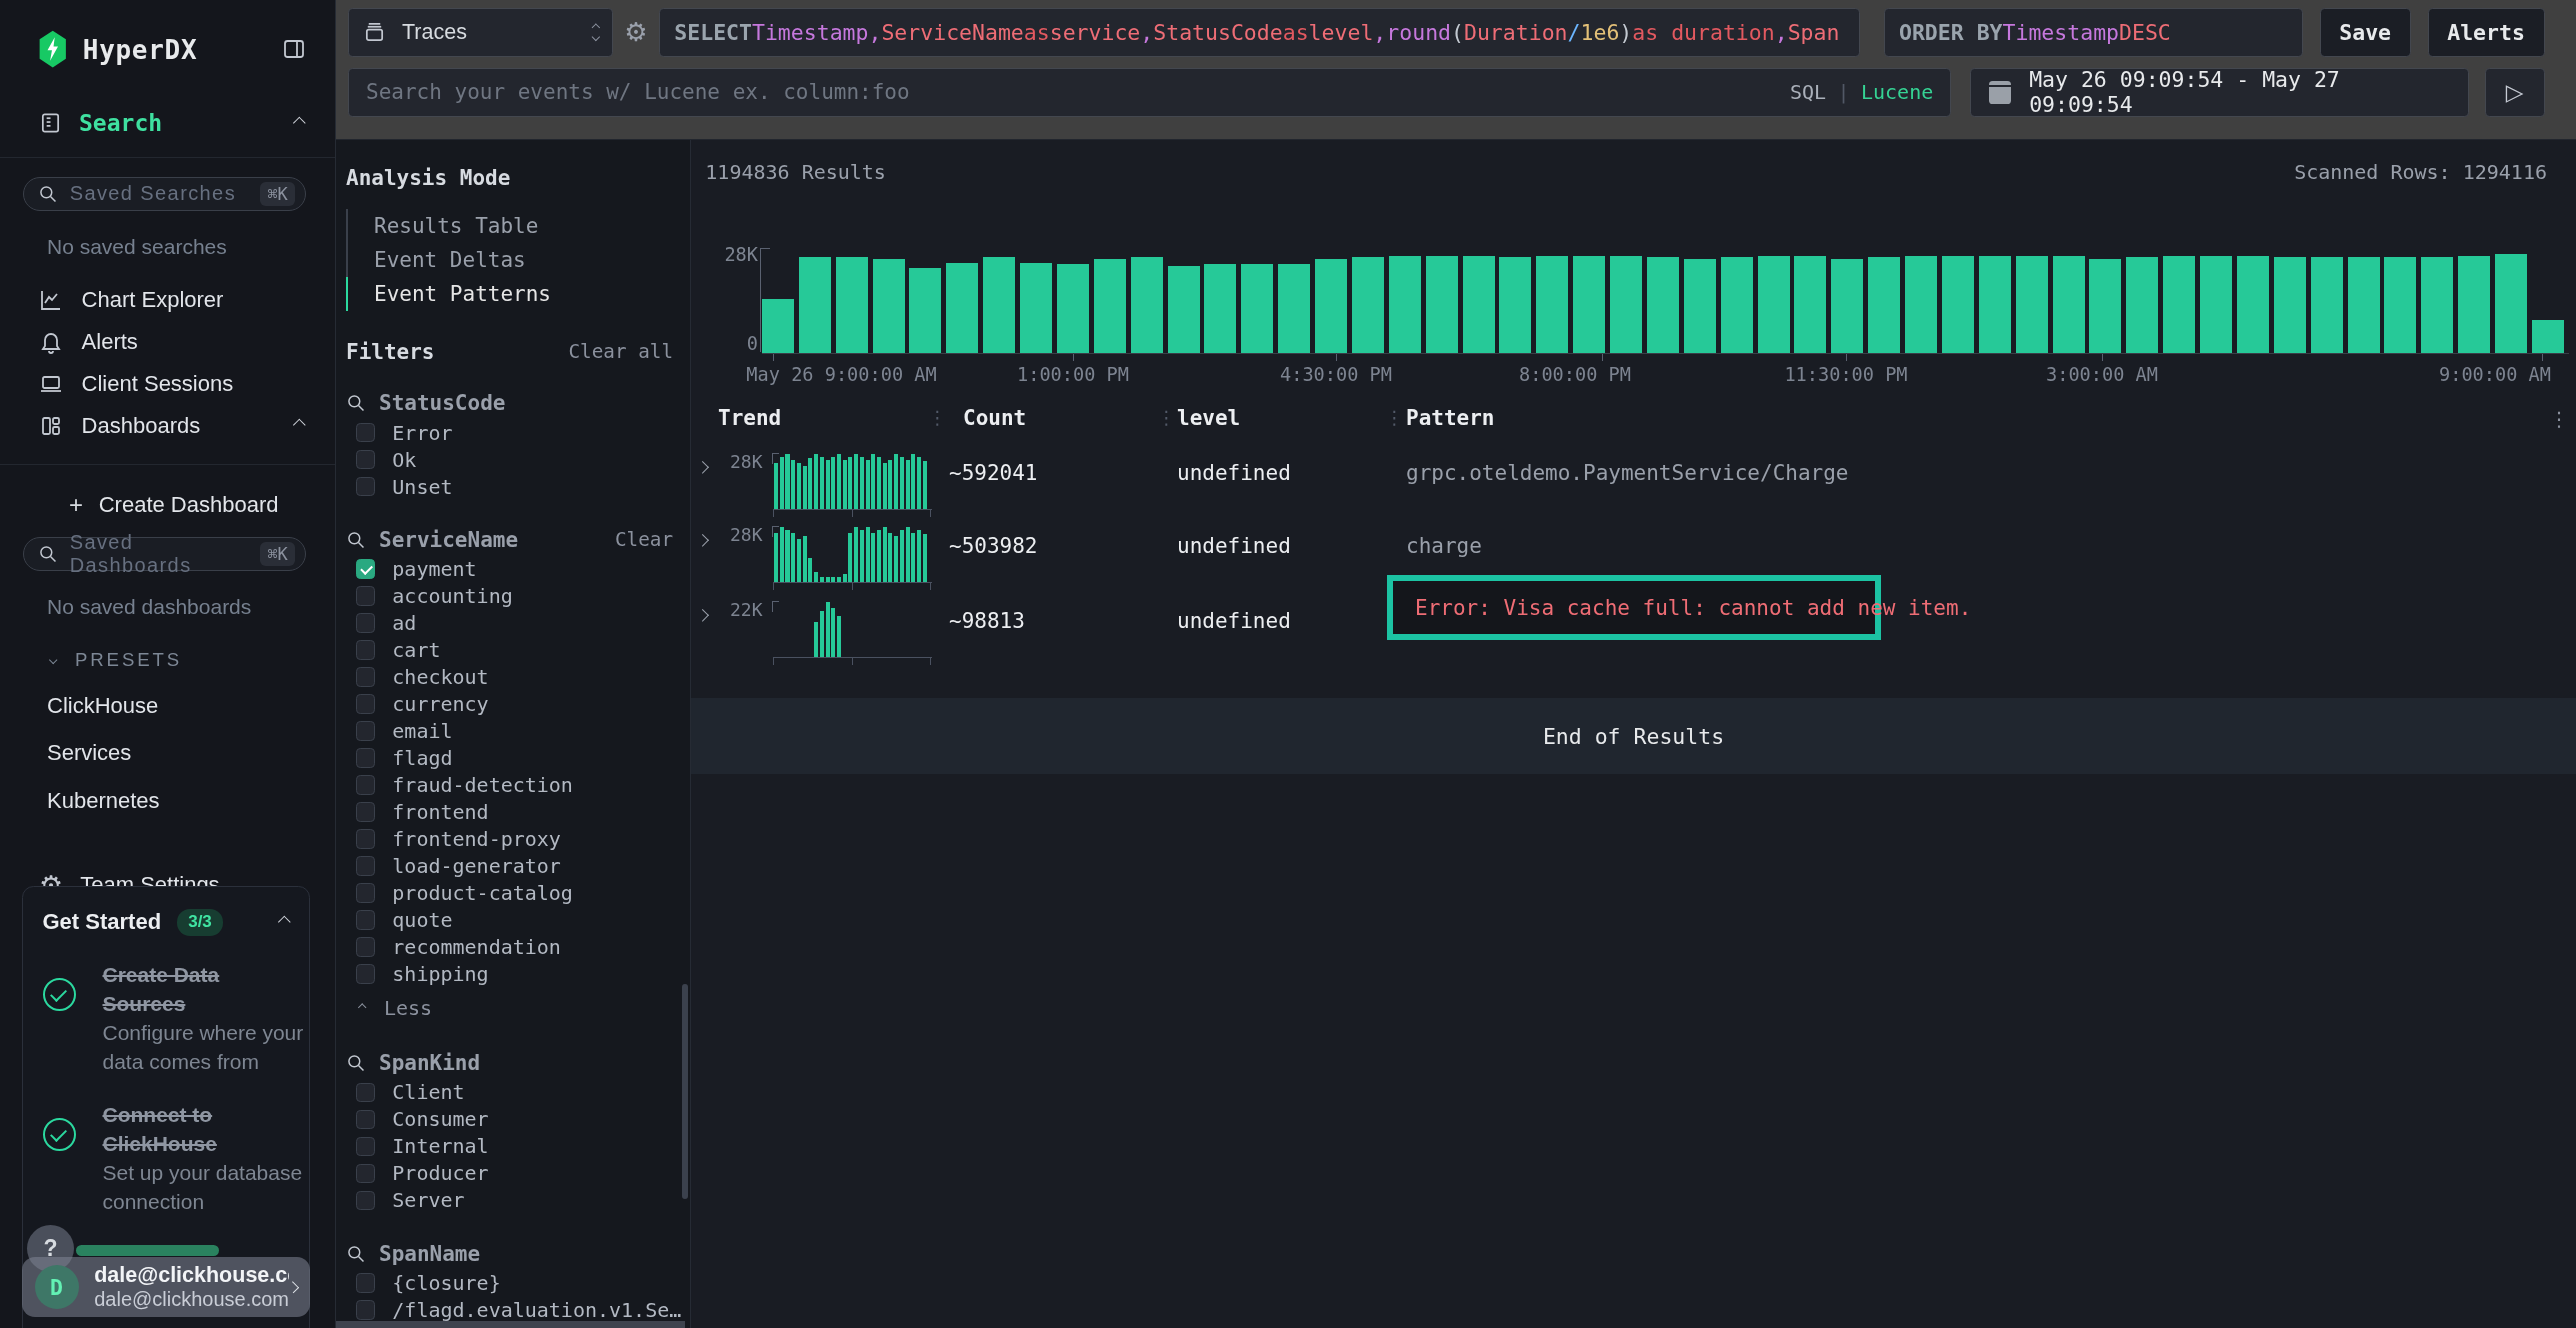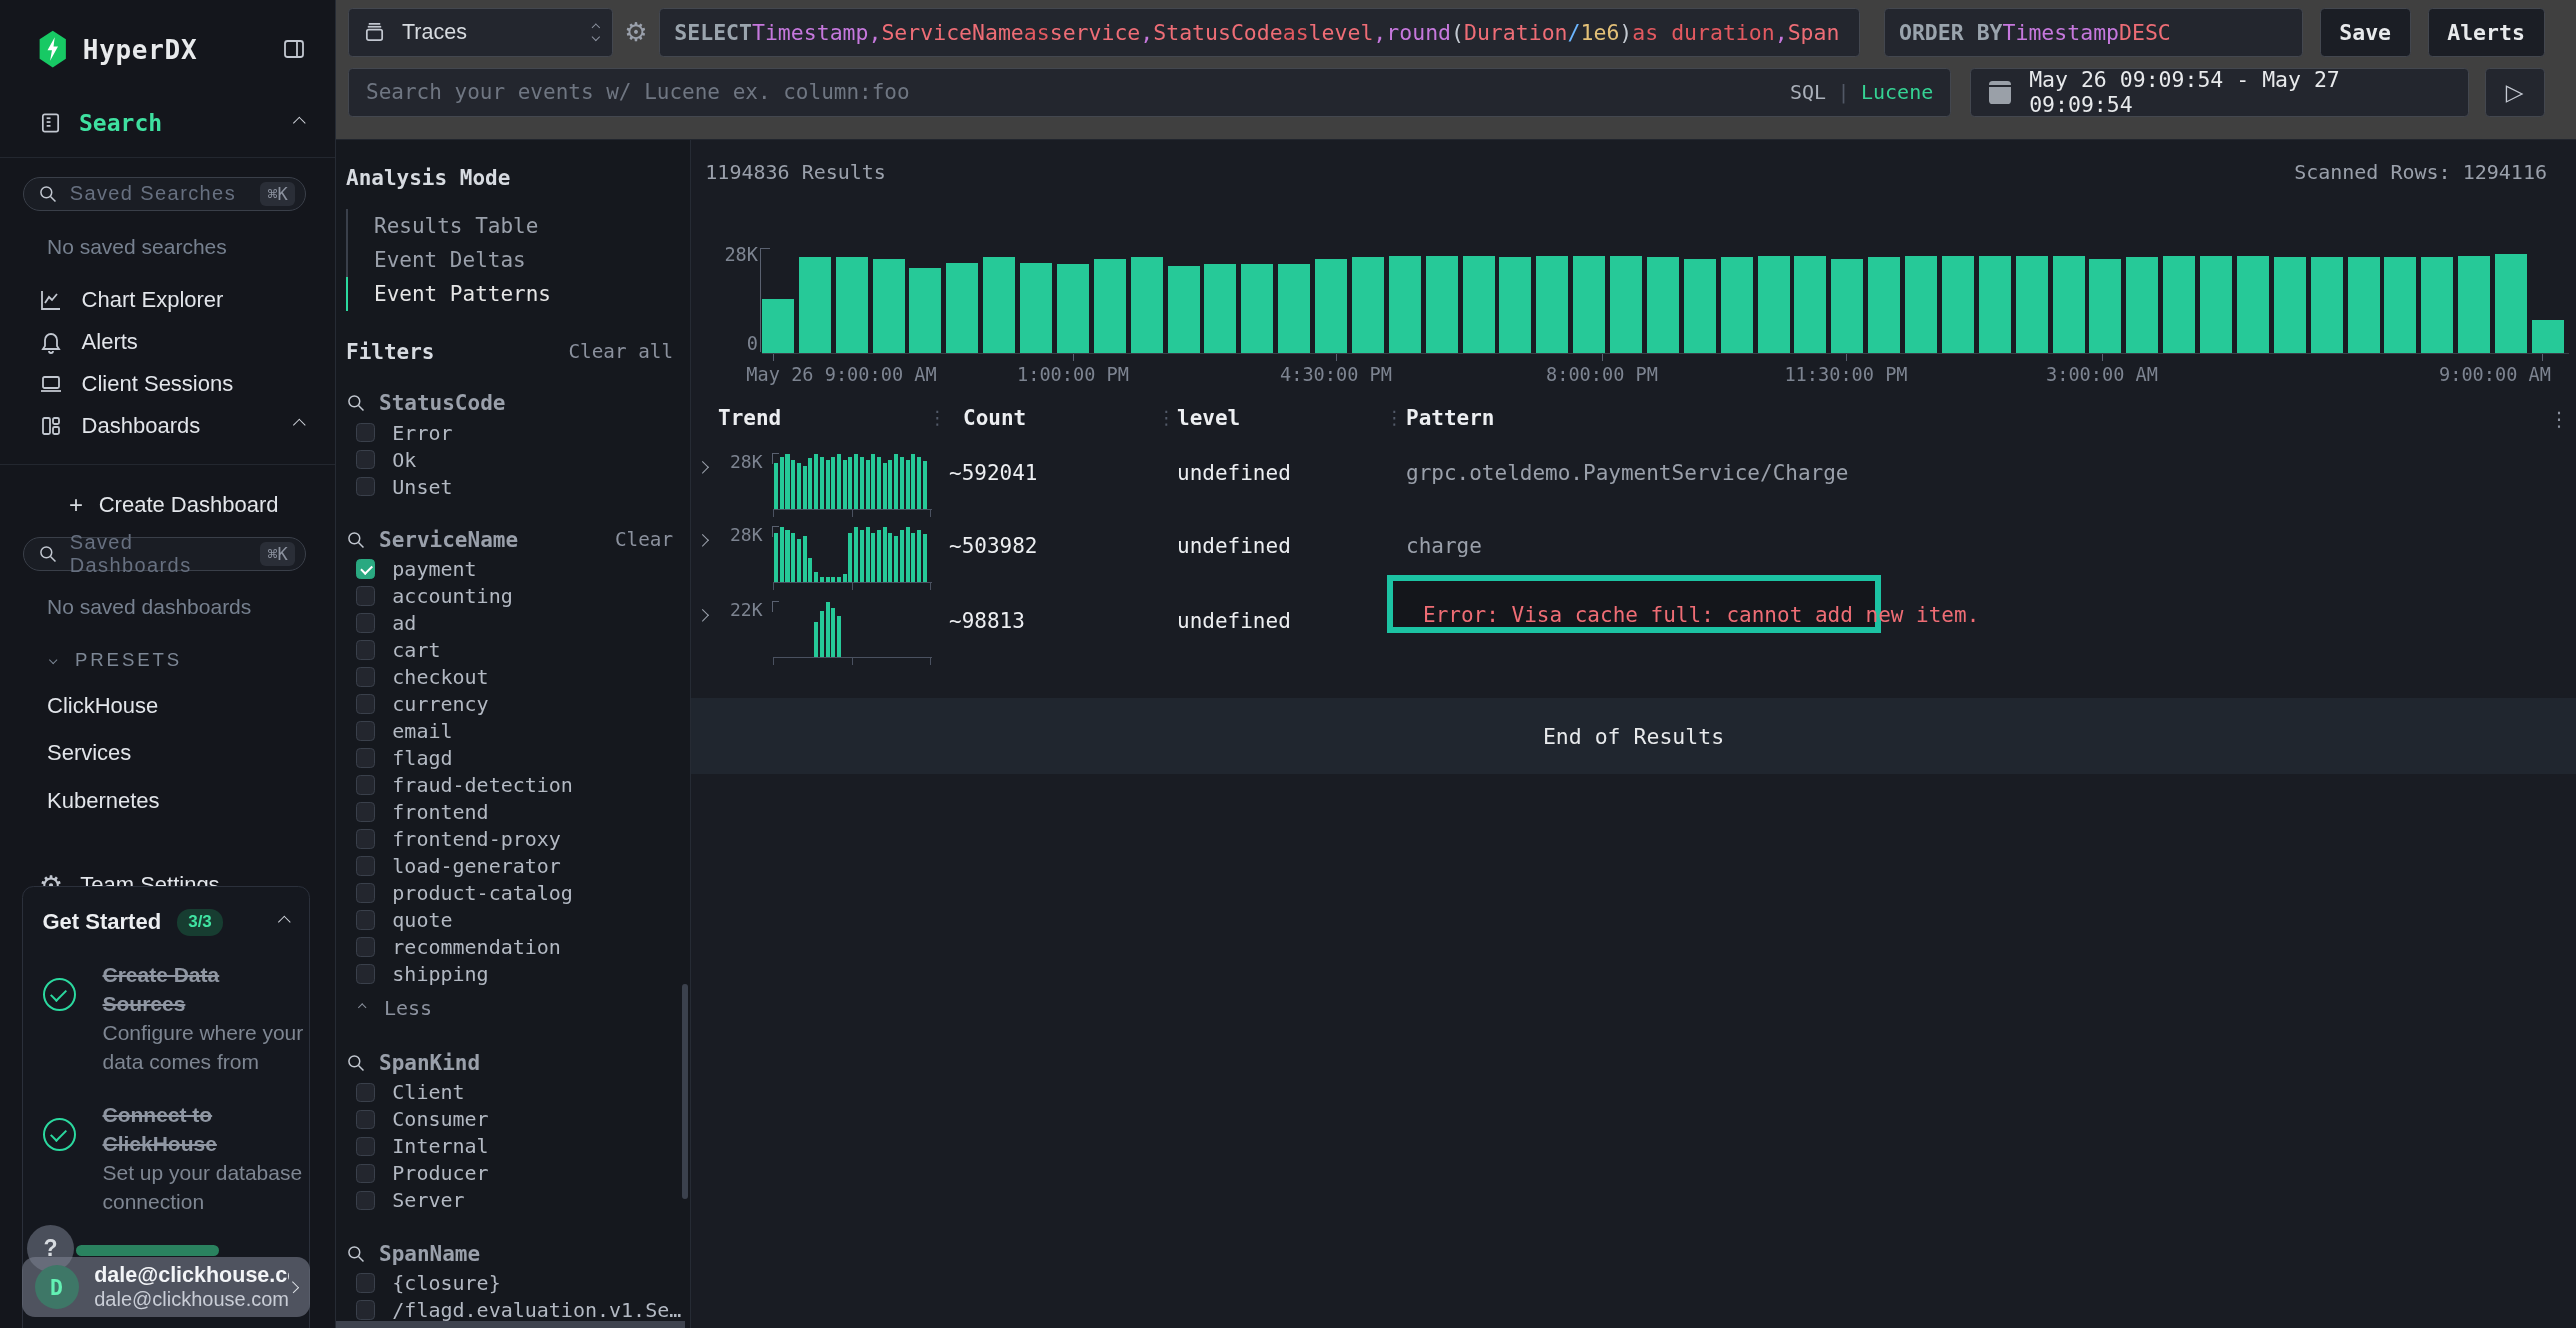--- a/index.html
+++ b/index.html
@@ -176,22 +176,22 @@
   .spark .bracket { position:absolute; left:42px; top:7.2px; width:7.2px; height:11.4px;
     border-left:1.4px solid #5a6170; border-top:1.4px solid #5a6170; }
   .spark .sbars { position:absolute; left:44px; top:8.6px; width:156px; height:56px; }
   .spark .sbar { position:absolute; bottom:0; width:4.3px; background:#26c998; }
   .spark .sbase { position:absolute; left:43px; top:64px; width:159px; border-top:1.4px solid #4a5160; }
   .spark .stick { position:absolute; top:64px; width:1.4px; height:7.2px; background:#4a5160; }
   .cell { position:absolute; top:17px; font-size:21px; }
   .c-count { left:258px; color:#eceef1; }
   .c-level { left:486px; color:#eceef1; }
   .c-pattern { left:715px; color:#9aa0ab; }
-  .hl-box { position:absolute; left:696px; top:-17px; width:494px; height:58px;
-    border:6.4px solid #1cc3a3; background:#14161b; display:flex; align-items:flex-end; padding-left:30px; }
+  .hl-box { position:absolute; left:696px; top:-17px; width:494px; height:65px;
+    border:6.4px solid #1cc3a3; background:#14161b; display:flex; align-items:center; padding-left:22px; }
   .hl-box .err { color:#ef6d75; font-size:21px; white-space:nowrap; }
 
   .end-bar { position:absolute; left:0; top:514px; width:1885px; height:76px; background:#20262f;
     display:flex; align-items:center; justify-content:center; font-size:21.5px; color:#e8eaec; }
 </style>
 </head>
 <body>
 
 <div class="sidebar">
   <div class="logo-row">
@@ -625,21 +625,21 @@
         </div>
       <span class="baseline"></span>
       <div id="chart-ticks">
           <span class="xtick" style="left: 82px;"></span>
           <span class="xlab" style="left: 82px; transform: translateX(-14%);">May 26 9:00:00 AM</span>
           <span class="xtick" style="left: 382px;"></span>
           <span class="xlab" style="left: 382px; transform: translateX(-50%);">1:00:00 PM</span>
           <span class="xtick" style="left: 645px;"></span>
           <span class="xlab" style="left: 645px; transform: translateX(-50%);">4:30:00 PM</span>
           <span class="xtick" style="left: 911px;"></span>
-          <span class="xlab" style="left: 911px; transform: translateX(-50%);">8:00:00 PM</span>
+          <span class="xlab" style="left: 884px; transform: translateX(-50%);">8:00:00 PM</span>
           <span class="xtick" style="left: 1155px;"></span>
           <span class="xlab" style="left: 1155px; transform: translateX(-50%);">11:30:00 PM</span>
           <span class="xtick" style="left: 1411px;"></span>
           <span class="xlab" style="left: 1411px; transform: translateX(-50%);">3:00:00 AM</span>
           <span class="xtick" style="left: 1851px;"></span>
           <span class="xlab" style="left: 1851px; transform: translateX(-92%);">9:00:00 AM</span>
         </div>
     </div>
 
     <div class="thead" id="thead">

